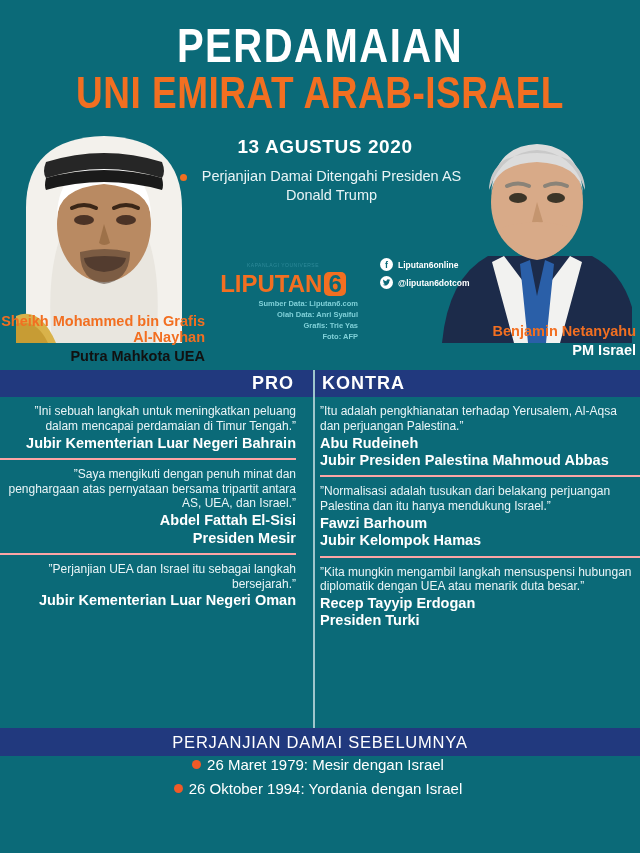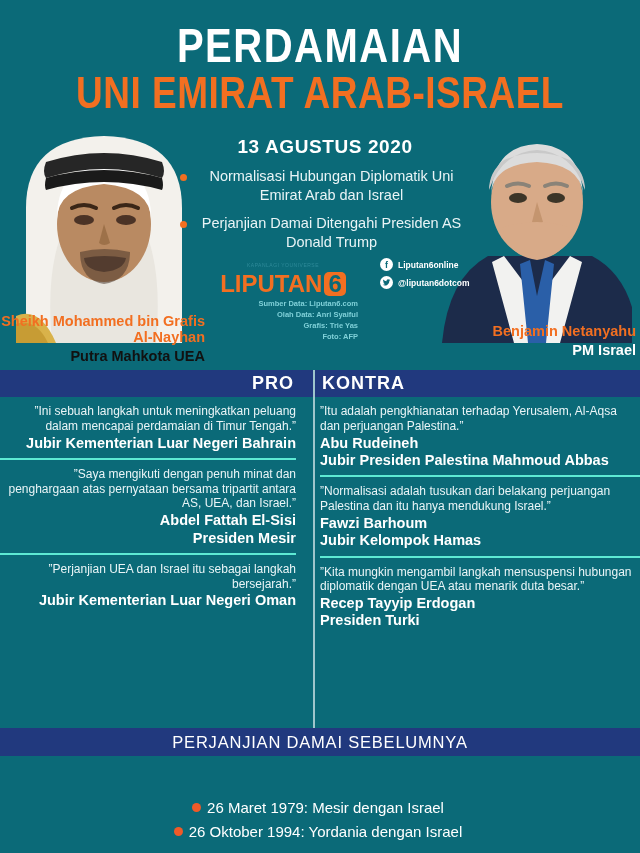--- a/index.html
+++ b/index.html
@@ -255,21 +255,21 @@
   }
   .col {
     position: absolute;
     top: 0;
     box-sizing: border-box;
   }
   .col-pro { left: 0; width: 310px; padding-right: 14px; text-align: right; }
   .col-kontra { left: 320px; width: 320px; padding-left: 0px; text-align: left; }
 
   .quote-item { padding: 7px 0 6px 0; }
-  .quote-item.sep { border-top: 2px solid #5eead4; }
+  .quote-item.sep { border-top: 2px solid #fca5a5; }
   .quote-text {
     font-size: 12px;
     color: #eaf5f7;
     line-height: 1.23;
   }
   .speaker-name {
     font-size: 14.5px;
     font-weight: bold;
     color: #ffffff;
     line-height: 1.2;
@@ -296,21 +296,21 @@
     z-index: 20;
   }
   .footer-band-title {
     font-size: 16.5px;
     font-weight: normal;
     color: #ffffff;
     letter-spacing: 0.8px;
   }
   .footer-list {
     position: absolute;
-    top: 799px;
+    top: 756px;
     left: 0;
     width: 636px;
     z-index: 20;
   }
   .footer-row {
     display: flex;
     align-items: center;
     justify-content: center;
     margin-bottom: 7px;
   }
@@ -387,24 +387,20 @@
         <path d="M95 74 L90 94 Q95 98 101 94 Z" fill="#c4956f"></path>
         <path d="M78 106 Q95 102 112 106 Q110 116 95 118 Q79 116 78 106 Z" fill="#a8604f"></path>
         <path d="M60 100 Q95 88 130 100 Q124 128 95 132 Q66 128 60 100 Z" fill="#d8aa88"></path>
       </g>
     </svg>
   </div>
 
   <div class="center-info">
     <div class="date-line">13 AGUSTUS 2020</div>
 
-    <div class="bullet-row">
-      <span class="bullet-dot"></span>
-      <span class="bullet-text">Normalisasi Hubungan Diplomatik Uni Emirat Arab dan Israel</span>
-    </div>
 
     <div class="bullet-row">
       <span class="bullet-dot"></span>
       <span class="bullet-text">Perjanjian Damai Ditengahi Presiden AS Donald Trump</span>
     </div>
   </div>
 
   <div class="brand-block">
     <div class="kly-sub">KAPANLAGI YOUNIVERSE</div>
     <div class="liputan-logo">

